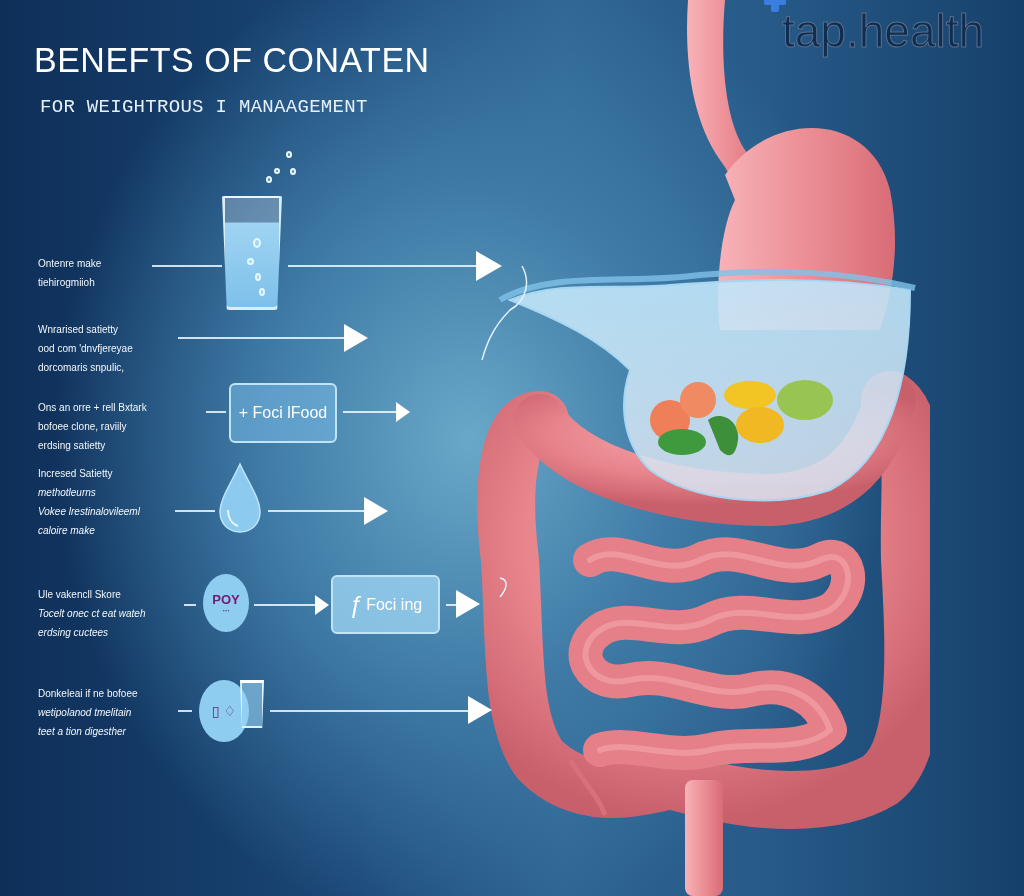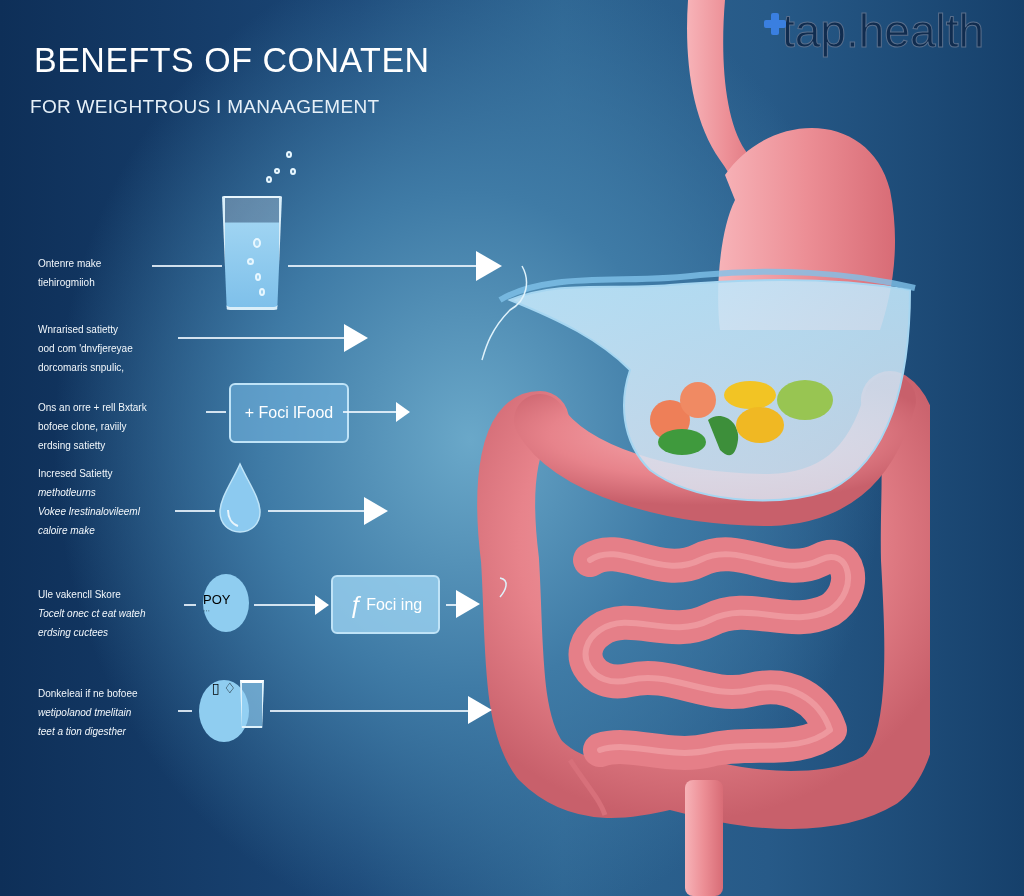--- a/index.html
+++ b/index.html
@@ -11,26 +11,26 @@
     background:
       radial-gradient(ellipse 520px 620px at 470px 440px, #6aa8c9 0%, #3f7ba6 40%, rgba(31,74,118,0) 80%),
       linear-gradient(90deg, #0e2f58 0%, #1b4777 35%, #2d6491 55%, #275a88 75%, #16406b 100%);
   }
   .title {
     position: absolute; left: 34px; top: 40px;
     font-size: 34px; font-weight: 400; letter-spacing: 0.5px;
     color: #ffffff; transform: scaleY(1.05);
   }
   .subtitle {
-    position: absolute; left: 30px; top: 96px;
-    font-size: 19px; color: #e6f0f8; letter-spacing: 0.3px;
+    position: absolute; left: 40px; top: 96px;
+    font-size: 19px; color: #e6f0f8; letter-spacing: 0.3px; font-family: Liberation Mono, monospace;
   }
   .brand {
     position: absolute; left: 764px; top: 4px;
-    display: flex; align-items: center;
+    display: flex; align-items: flex-start;
   }
   .brand-plus {
     position: relative; width: 22px; height: 22px; margin-right: -4px; margin-top: -14px;
   }
   .brand-plus::before, .brand-plus::after {
     content: ""; position: absolute; background: #3a7fe0; border-radius: 2px;
   }
   .brand-plus::before { left: 7px; top: 0; width: 8px; height: 22px; }
   .brand-plus::after { left: 0; top: 7px; width: 22px; height: 8px; }
   .brand-text {
@@ -60,22 +60,22 @@
     background: linear-gradient(180deg, rgba(255,255,255,0.25) 0%, rgba(255,255,255,0.25) 22%, #9fd4f2 23%, #7ec0ea 100%);
     clip-path: polygon(0 0, 100% 0, 92% 100%, 8% 100%);
   }
   .bubble { position: absolute; border: 2px solid #e7f7ff; border-radius: 50%; background: rgba(255,255,255,0.15); }
 
   .drop {
     position: absolute; left: 218px; top: 462px; width: 44px; height: 72px;
   }
   .circle-badge {
     position: absolute; border-radius: 50%; background: #8fcdf0;
-    display: flex; flex-direction: column; justify-content: center;
-    color: #000000; font-weight: normal;
+    display: flex; flex-direction: column; align-items: center; justify-content: center;
+    color: #701a75; font-weight: bold;
   }
 
   .anatomy { position: absolute; left: 470px; top: 0; width: 460px; height: 896px; }
 </style>
 </head>
 <body>
 
 <div class="title">BENEFTS OF CONATEN</div>
 <div class="subtitle">FOR WEIGHTROUS I MANAAGEMENT</div>
 
@@ -157,21 +157,21 @@
 </div>
 <div class="conn" style="left:178px; top:337px; width:168px;"></div>
 <div class="arrow md" style="left:344px; top:324px;"></div>
 
 <div class="row r3" style="top:398px;">
   <span class="line">Ons an orre + rell Bxtark</span>
   <span class="line">bofoee clone, raviily</span>
   <span class="line">erdsing satietty</span>
 </div>
 <div class="conn" style="left:206px; top:411px; width:20px;"></div>
-<div class="tag-box" style="left:229px; top:383px; width:120px; height:60px;">
+<div class="tag-box" style="left:229px; top:383px; width:108px; height:60px;">
   <span>+ Foci lFood</span>
 </div>
 <div class="conn" style="left:343px; top:411px; width:56px;"></div>
 <div class="arrow sm" style="left:396px; top:402px;"></div>
 
 <div class="row r4" style="top:464px;">
   <span class="line">Incresed Satietty</span>
   <span class="line">methotleurns</span>
   <span class="line">Vokee lrestinalovileeml</span>
   <span class="line">caloire make</span>

